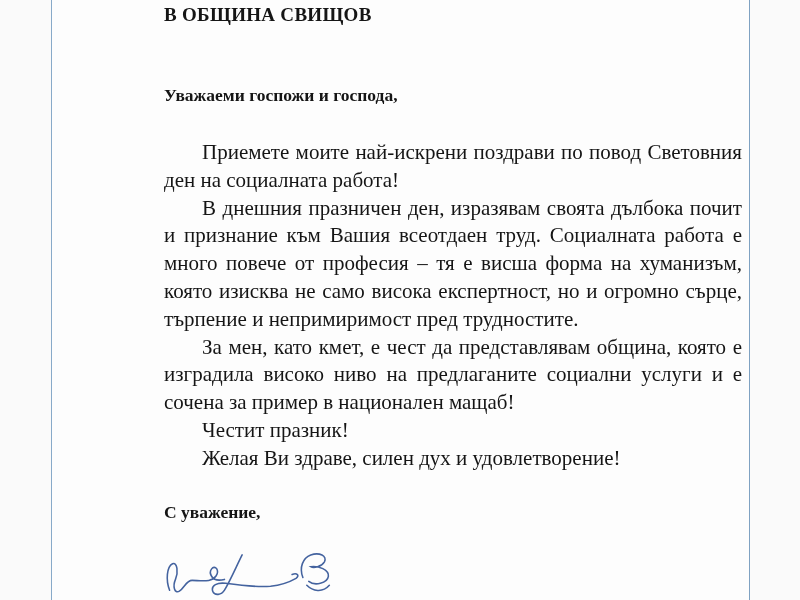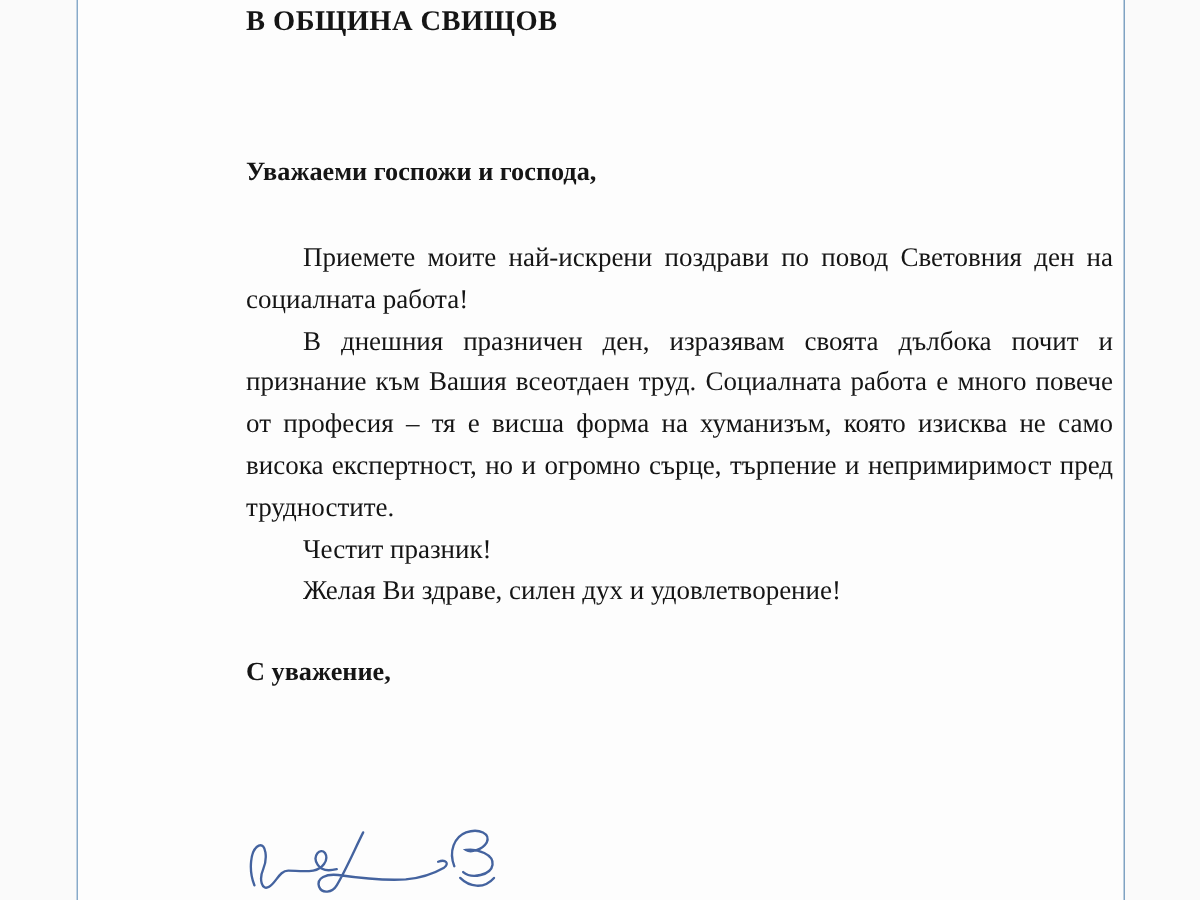--- a/index.html
+++ b/index.html
@@ -36,28 +36,28 @@
     color: #151515;
   }
   .recipient {
     margin-top: 3px;
     font-weight: bold;
     font-size: 19px;
     line-height: 23px;
     letter-spacing: 0.3px;
   }
   .salutation {
-    margin-top: 76px;
+    margin-top: 57px;
     font-weight: bold;
     font-size: 17.5px;
     line-height: 24px;
   }
   .body-text {
     margin-top: 32px;
-    font-size: 18px;
+    font-size: 21px;
     line-height: 27.8px;
     text-align: justify;
   }
   .body-text p {
     margin: 0;
     text-indent: 38px;
   }
   .closing {
     margin-top: 27px;
     font-weight: bold;
@@ -79,20 +79,21 @@
   <div class="page">
     <div class="content">
 
       <div class="recipient">В ОБЩИНА СВИЩОВ</div>
 
       <div class="salutation">Уважаеми госпожи и господа,</div>
 
       <div class="body-text">
         <p>Приемете моите най-искрени поздрави по повод Световния ден на социалната работа!</p>
         <p>В днешния празничен ден, изразявам своята дълбока почит и признание към Вашия всеотдаен труд. Социалната работа е много повече от професия – тя е висша форма на хуманизъм, която изисква не само висока експертност, но и огромно сърце, търпение и непримиримост пред трудностите.</p>
+        <p>За мен, като кмет, е чест да представлявам община, която е изградила високо ниво на предлаганите социални услуги и е сочена за пример в национален мащаб!</p>
         <p>Честит празник!</p>
         <p>Желая Ви здраве, силен дух и удовлетворение!</p>
       </div>
 
       <div class="closing">С уважение,</div>
 
     </div>
 
     <svg class="signature" viewBox="0 0 170 50" fill="none" xmlns="http://www.w3.org/2000/svg">
       <g stroke="#44639f" stroke-width="1.6" stroke-linecap="round" fill="none">

